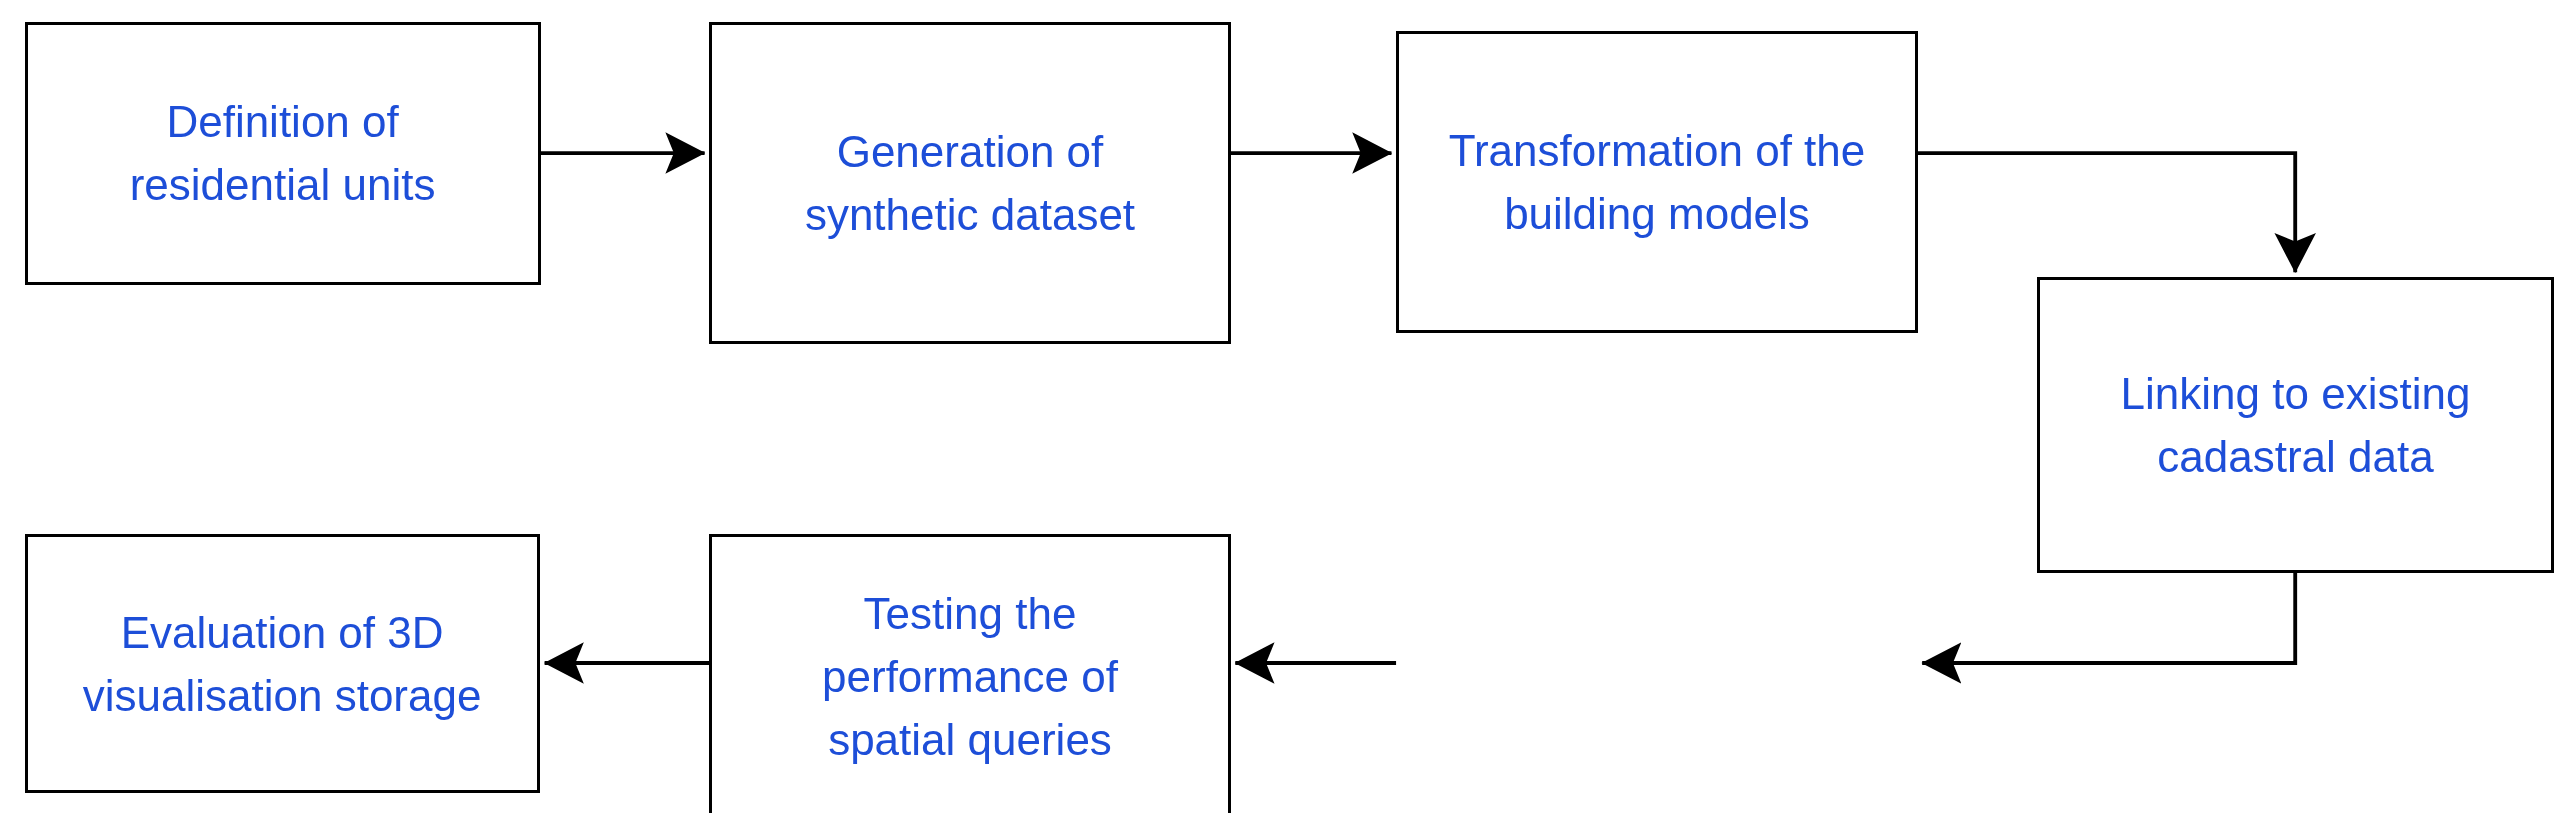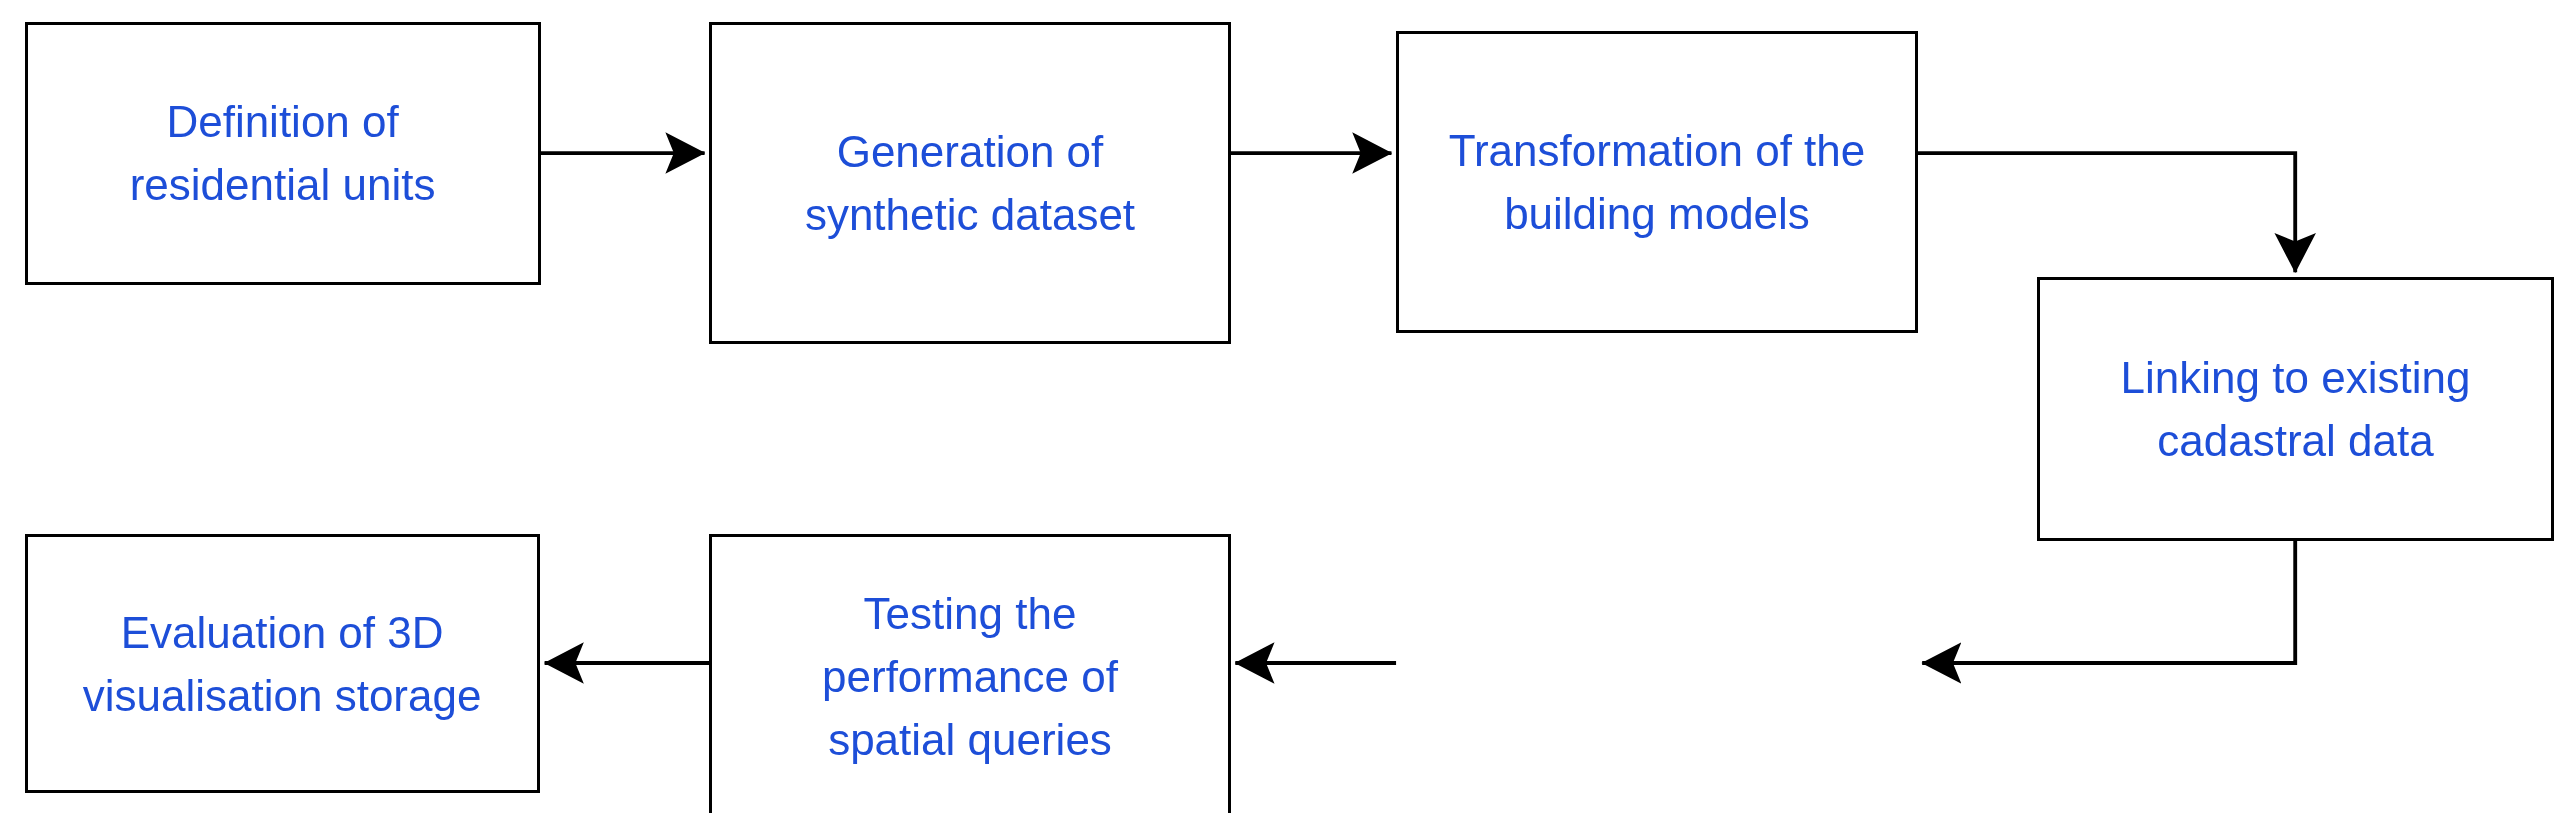--- a/index.html
+++ b/index.html
@@ -40,21 +40,21 @@
   .node-label {
     font-size: 44px;
     line-height: 63px;
     color: #1d4ed8;
     white-space: pre-line;
   }
   
   #node-1 { left: 24.6px;   top: 21.5px;  width: 516px; height: 263px; }
   #node-2 { left: 709px;  top: 21.5px;  width: 522px; height: 322px; justify-content: center; }
   #node-3 { left: 1396px; top: 31px;  width: 522px; height: 302px; }
-  #node-4 { left: 2037px; top: 277px; width: 517px; height: 264px; }
+  #node-4 { left: 2037px; top: 277px; width: 517px; height: 296px; }
   #node-5 { left: 1396px; top: 534px; width: 522px; height: 259px; }
   #node-6 { left: 709px;  top: 534px; width: 522px; height: 284px; }
   #node-7 { left: 24.6px;   top: 534px; width: 515px; height: 259px; }
 </style>
 </head>
 <body>
 
 <div class="canvas">
 
   <svg class="edges-layer" viewBox="0 0 3349 1057" xmlns="http://www.w3.org/2000/svg">

